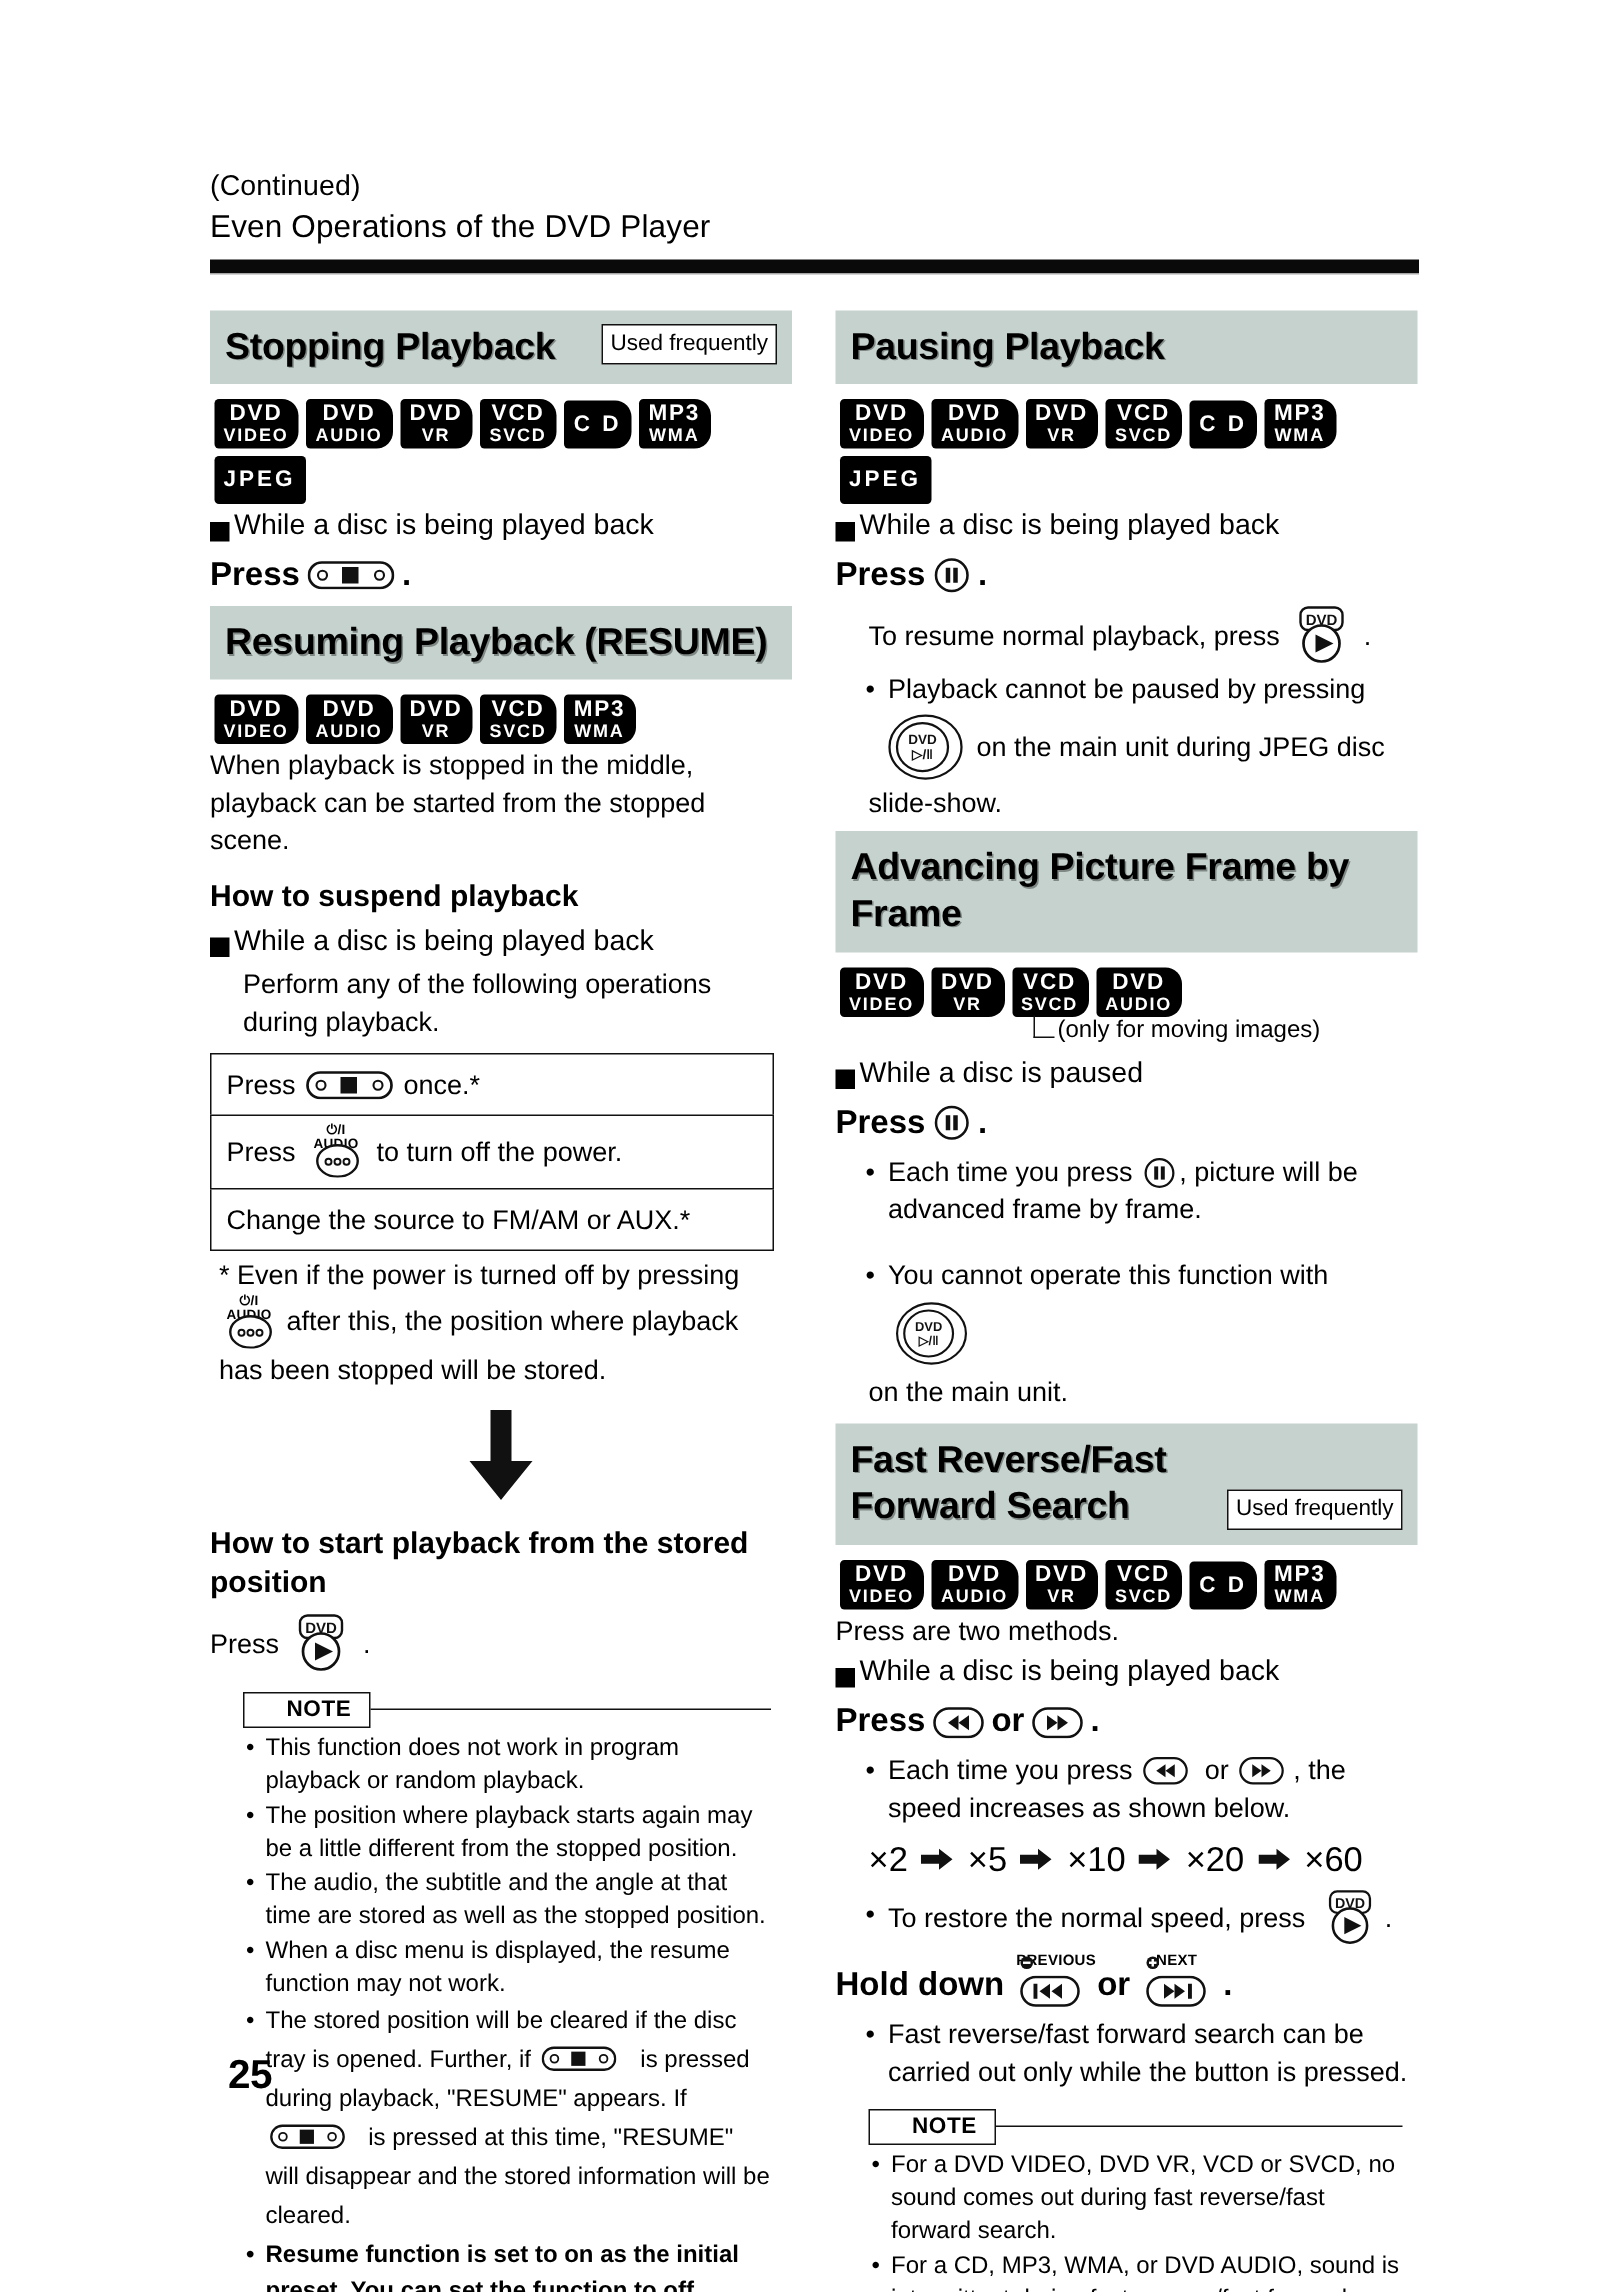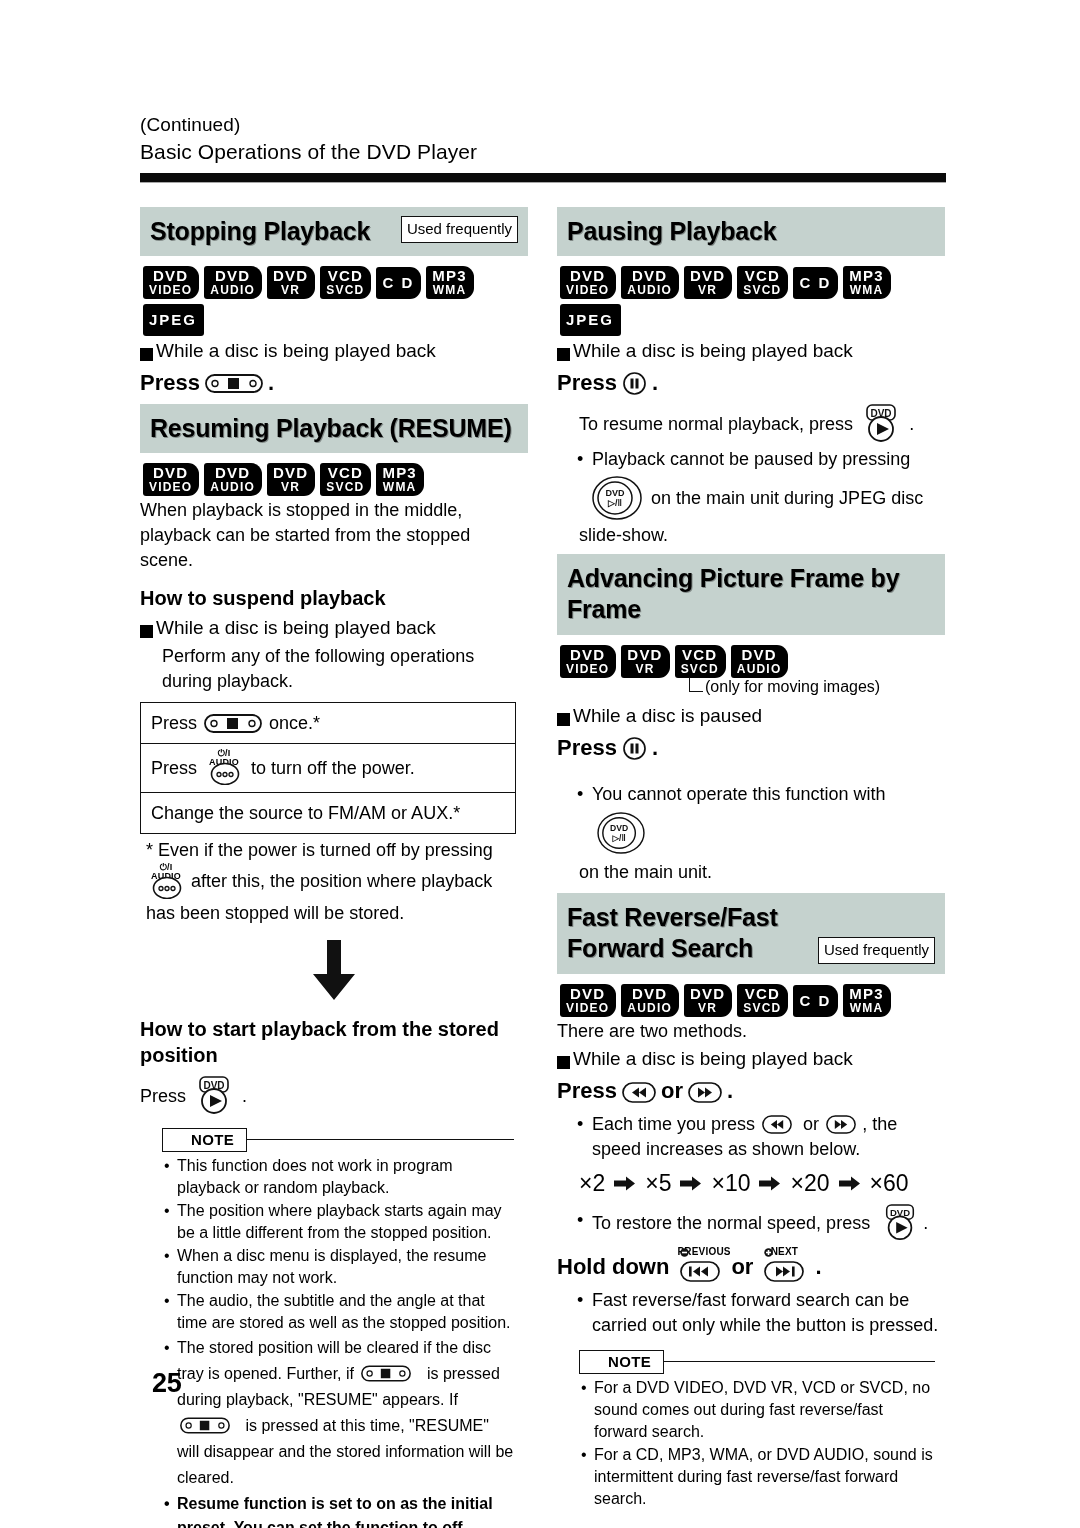--- a/index.html
+++ b/index.html
@@ -162,21 +162,21 @@
     font-size:27px;font-weight:bold;letter-spacing:-.3px;
   }
 </style>
 </head>
 <body>
 
 <div class="page">
 
   <div class="hdr">
     <div class="hdr-cont">(Continued)</div>
-    <div class="hdr-title">Basic Operations of the DVD Player</div>
+    <div class="hdr-title">Even Operations of the DVD Player</div>
     <div class="hdr-rule"></div>
   </div>
 
   <div class="cols">
 
     <div class="col">
 
       <div class="band">
         <h2>Stopping Playback</h2>
         <span class="usedfreq">Used frequently</span>
@@ -344,22 +344,22 @@
       </div>
 
       <div class="note" style="margin-left:22px;width:352px;">
         <div class="note-hd">
           <span class="note-tag">NOTE</span>
           <span class="note-line"></span>
         </div>
         <ul class="bl">
           <li>This function does not work in program playback or random playback.</li>
           <li>The position where playback starts again may be a little different from the stopped position.</li>
+          <li>The audio, the subtitle and the angle at that time are stored as well as the stopped position.</li>
           <li>When a disc menu is displayed, the resume function may not work.</li>
-          <li>The audio, the subtitle and the angle at that time are stored as well as the stopped position.</li>
           <li style="line-height:26px;">
             <span>The stored position will be cleared if the disc tray is opened. Further, if</span>
             <span class="ic ic-stop" style="margin:0 3px;">
               <svg width="50" height="17" viewBox="0 0 58 19">
                 <rect x="1" y="1" width="56" height="17" rx="8.5" ry="8.5" fill="#fff" stroke="#111" stroke-width="1.8"></rect>
                 <circle cx="10" cy="9.5" r="3" fill="#fff" stroke="#111" stroke-width="1.4"></circle>
                 <circle cx="48" cy="9.5" r="3" fill="#fff" stroke="#111" stroke-width="1.4"></circle>
                 <rect x="23" y="4" width="11" height="11" fill="#111"></rect>
               </svg>
             </span>
@@ -505,20 +505,32 @@
         <span class="ic ic-pause">
           <svg width="25" height="25" viewBox="0 0 25 25">
             <circle cx="12.5" cy="12.5" r="10.5" fill="#fff" stroke="#111" stroke-width="1.7"></circle>
             <rect x="8.5" y="7.5" width="3" height="10" fill="#111"></rect>
             <rect x="13.5" y="7.5" width="3" height="10" fill="#111"></rect>
           </svg>
         </span>
         <span>.</span>
       </div>
 
+      <ul class="bl big" style="margin-left:18px;">
+        <li>
+          <span>Each time you press</span>
+          <span class="ic ic-pause" style="width:22px;height:22px;margin:0 2px;">
+            <svg width="22" height="22" viewBox="0 0 25 25">
+              <circle cx="12.5" cy="12.5" r="10.5" fill="#fff" stroke="#111" stroke-width="1.7"></circle>
+              <rect x="8.5" y="7.5" width="3" height="10" fill="#111"></rect>
+              <rect x="13.5" y="7.5" width="3" height="10" fill="#111"></rect>
+            </svg>
+          </span><span>, picture will be advanced frame by frame.</span>
+        </li>
+      </ul>
 
       <ul class="bl big" style="margin-left:18px;margin-top:14px;">
         <li style="line-height:34px;">
           <span>You cannot operate this function with</span>
           <span class="ic ic-mainunit" style="margin-left:4px;">
             <svg width="50" height="44" viewBox="0 0 52 46">
               <ellipse cx="26" cy="23" rx="24" ry="21" fill="#fff" stroke="#111" stroke-width="1.5"></ellipse>
               <ellipse cx="24" cy="23" rx="17" ry="16" fill="#fff" stroke="#111" stroke-width="1.5"></ellipse>
               <text x="24" y="21" font-family="Liberation Sans, sans-serif" font-size="9" font-weight="bold" text-anchor="middle" fill="#111">DVD</text>
               <text x="24" y="31" font-family="Liberation Sans, sans-serif" font-size="9" font-weight="bold" text-anchor="middle" fill="#111">▷/‖</text>
@@ -552,21 +564,21 @@
           </span>
         <span class="badge one">
             <span class="t">C D</span>
           </span>
         <span class="badge">
             <span class="t">MP3</span>
             <span class="b">WMA</span>
           </span>
       </div>
 
-      <div class="body">There are two methods.</div>
+      <div class="body">Press are two methods.</div>
 
       <div class="sqbullet">
         <span class="mk"></span>
         <span>While a disc is being played back</span>
       </div>
 
       <div class="press">
         <span>Press</span>
         <span class="ic ic-ff">
           <svg width="34" height="21" viewBox="0 0 34 21">

